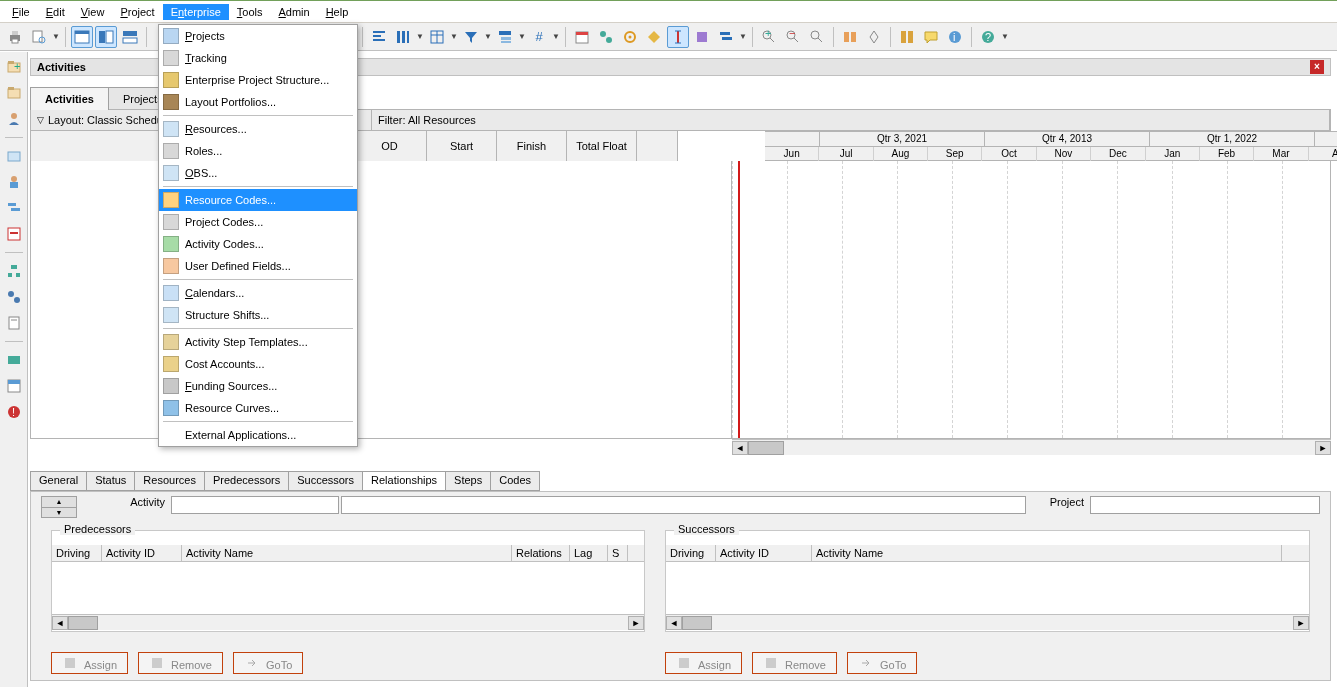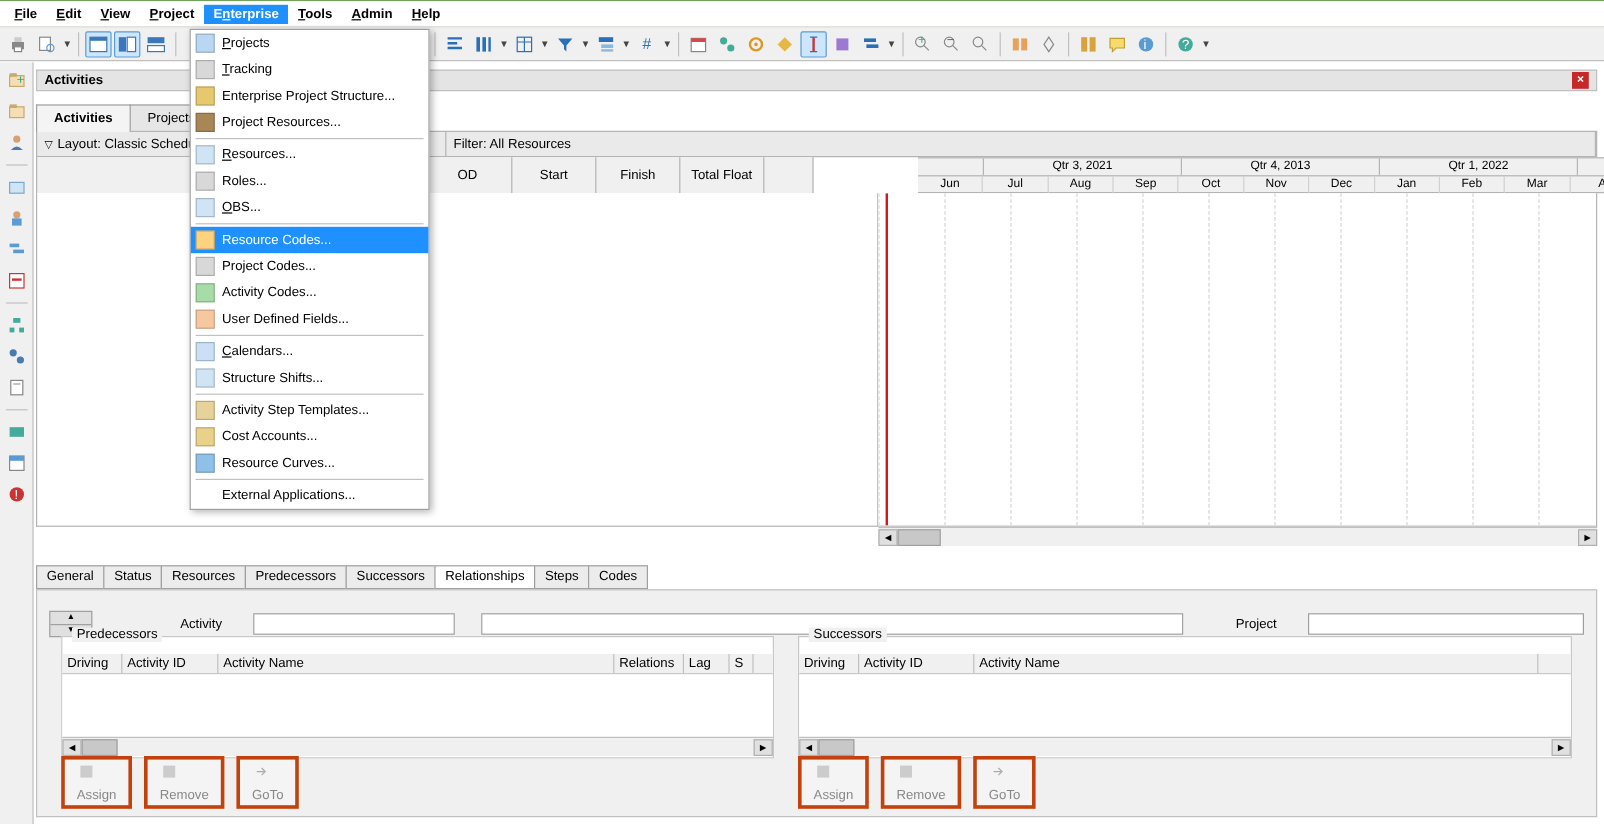--- a/index.html
+++ b/index.html
@@ -1,18 +1,18 @@
 <!DOCTYPE html>
 <html><head>
 <meta charset="utf-8">
 <style>
 * { box-sizing: border-box; margin: 0; padding: 0; font-family: "Segoe UI", Tahoma, sans-serif; font-size: 11px; }
 body { background: #fff; width: 1337px; height: 687px; overflow: hidden; position: relative; border-top:1px solid #72a05a;}
 .menubar { display:flex; align-items:center; height:22px; background:#fff; padding:0 4px; border-bottom:1px solid #d4d0c8;}
-.menubar .mi { padding:2px 8px; cursor:default;font-weight:bold; }
+.menubar .mi { padding:2px 8px; cursor:default; }
 .menubar .mi u { text-decoration:underline; }
 .menubar .mi.active { background:#1e90ff; color:#fff; }
 .toolbar { display:flex; align-items:center; height:28px; background:#f0f0f0; border-bottom:1px solid #c0c0c0; padding:0 4px; gap:2px;}
 .tb-btn { width:22px; height:22px; display:flex; align-items:center; justify-content:center; border:1px solid transparent; border-radius:2px;}
 .tb-btn.toggle-on { background:#cde6ff; border:1px solid #5a9bd4; }
 .tb-sep { width:1px; height:20px; background:#c0c0c0; margin:0 3px; }
 .tb-drop { width:8px; font-size:8px; color:#444; }
 .ico { width:16px; height:16px; display:block; }
 .left-sidebar { position:absolute; left:0; top:51px; width:28px; bottom:0; background:#f0f0f0; border-right:1px solid #c0c0c0; display:flex; flex-direction:column; align-items:center; padding-top:4px; gap:4px;}
 .left-sidebar .sb-btn { width:22px; height:22px; display:flex; align-items:center; justify-content:center; border-radius:2px;}
@@ -36,33 +36,33 @@
 .gantt-body .vline { position:absolute; top:0; bottom:0; width:0; border-left:1px dashed #d4d4d4;}
 .gantt-body .today { position:absolute; top:0; bottom:0; width:2px; background:#d21919;}
 .hscroll { position:absolute; height:16px; background:#f0f0f0; border-top:1px solid #c0c0c0; display:flex; align-items:center;}
 .hscroll .arrow { width:16px; height:14px; background:#e0e0e0; border:1px solid #b0b0b0; font-size:9px; text-align:center; line-height:12px;}
 .hscroll .track { flex:1; height:14px; position:relative; }
 .hscroll .thumb { position:absolute; height:14px; background:#c8c8c8; border:1px solid #a0a0a0;}
 .detail-tabs { position:absolute; left:30px; right:6px; height:20px; display:flex; }
 .detail-tabs .dtab { border:1px solid #a0a0a0; padding:2px 8px; background:#ececec; margin-right:-1px;}
 .detail-tabs .dtab.active { background:#fff; }
 .detail-area { position:absolute; left:30px; right:6px; background:#f0f0f0; border:1px solid #c0c0c0; }
-.act-row { display:flex; align-items:center; padding:17px 10px; gap:22px;}
+.act-row { display:flex; align-items:flex-start; padding:4px 10px; gap:2px;}
 .act-row .stepper { width:36px; height:22px; background:#e0e0e0; border:1px solid #a0a0a0; display:flex; flex-direction:column;}
 .act-row .stepper div{flex:1; text-align:center; font-size:7px; line-height:9px; border-bottom:1px solid #a0a0a0;}
 .act-row .stepper div:last-child{border:none;}
 .act-row .lbl { width:90px; text-align:right; padding-right:4px;}
 .act-row input { border:1px solid #a0a0a0; background:#fff; height:18px; padding:0 2px;}
 .rel-box { position:absolute; background:#fff; border:1px solid #c8c8c8; }
 .rel-box .title { position:absolute; top:-8px; left:8px; background:#f0f0f0; padding:0 4px; font-size:11px;}
 .rel-box .rhdr { display:flex; border-bottom:1px solid #c0c0c0; background:#f0f0f0;}
 .rel-box .rhdr div { border-right:1px solid #c0c0c0; padding:2px 4px; font-size:11px;}
 .rel-box .rbody { flex:1; background:#fff;}
 .rel-btns { position:absolute; bottom:6px; display:flex; gap:10px;}
-.rel-btns .rb { display:flex; align-items:flex-start; gap:6px; border:3px solid #c2410c; background:#f4f4f4; padding:2px 10px; color:#888;flex-direction:column;}
+.rel-btns .rb { display:flex; align-items:flex-end; gap:6px; border:1px solid #c2410c; background:#f4f4f4; padding:2px 10px; color:#888;}
 .dropdown { position:absolute; left:158px; top:23px; width:200px; background:#fff; border:1px solid #a0a0a0; box-shadow:2px 2px 6px rgba(0,0,0,.3); z-index:100;}
 .dropdown .dd-item { display:flex; align-items:center; height:22px; padding:0 8px 0 4px; gap:6px;}
 .dropdown .dd-item.hl { background:#1e90ff; color:#fff;}
 .dropdown .dd-sep { height:1px; background:#c0c0c0; margin:2px 4px;}
 .dropdown .dd-ico { width:16px; height:16px; flex-shrink:0;}
 .dropdown .dd-item span u { text-decoration: underline; }
 </style>
 </head>
 <body>
 
@@ -266,21 +266,21 @@
     <div class="dd-item ">
       <div class="dd-ico" style="background: rgb(216, 216, 216); border: 1px solid rgba(0, 0, 0, 0.2);"></div>
       <span><u>T</u>racking</span>
     </div>
     <div class="dd-item ">
       <div class="dd-ico" style="background: rgb(230, 200, 110); border: 1px solid rgba(0, 0, 0, 0.2);"></div>
       <span>Enterprise Project Structure...</span>
     </div>
     <div class="dd-item ">
       <div class="dd-ico" style="background: rgb(168, 134, 86); border: 1px solid rgba(0, 0, 0, 0.2);"></div>
-      <span>Project Resources...</span>
+      <span>Layout Portfolios...</span>
     </div>
     <div class="dd-sep"></div>
     <div class="dd-item ">
       <div class="dd-ico" style="background: rgb(207, 228, 245); border: 1px solid rgba(0, 0, 0, 0.2);"></div>
       <span><u>R</u>esources...</span>
     </div>
     <div class="dd-item ">
       <div class="dd-ico" style="background: rgb(216, 216, 216); border: 1px solid rgba(0, 0, 0, 0.2);"></div>
       <span>Roles...</span>
     </div>
@@ -315,20 +315,24 @@
       <span>Structure Shifts...</span>
     </div>
     <div class="dd-sep"></div>
     <div class="dd-item ">
       <div class="dd-ico" style="background: rgb(230, 210, 154); border: 1px solid rgba(0, 0, 0, 0.2);"></div>
       <span>Activity Step Templates...</span>
     </div>
     <div class="dd-item ">
       <div class="dd-ico" style="background: rgb(234, 209, 138); border: 1px solid rgba(0, 0, 0, 0.2);"></div>
       <span>Cost Accounts...</span>
+    </div>
+    <div class="dd-item ">
+      <div class="dd-ico" style="background: rgb(200, 200, 200); border: 1px solid rgba(0, 0, 0, 0.2);"></div>
+      <span><u>F</u>unding Sources...</span>
     </div>
     <div class="dd-item ">
       <div class="dd-ico" style="background: rgb(143, 193, 232); border: 1px solid rgba(0, 0, 0, 0.2);"></div>
       <span>Resource Curves...</span>
     </div>
     <div class="dd-sep"></div>
     <div class="dd-item ">
       <div class="dd-ico" style="background: transparent; border: none;"></div>
       <span>External Applications...</span>
     </div>

